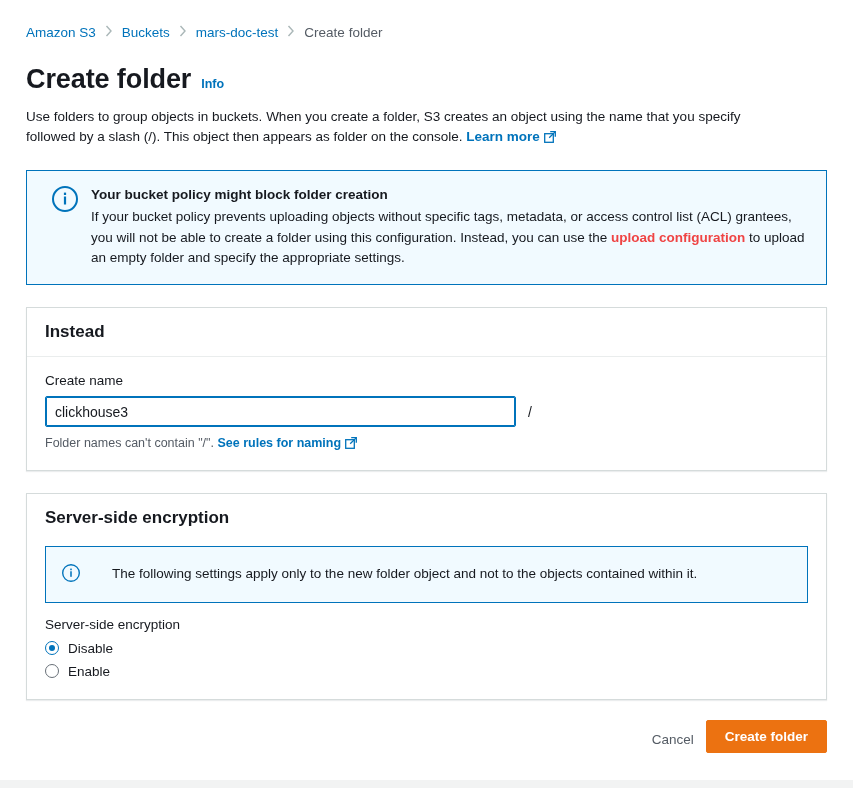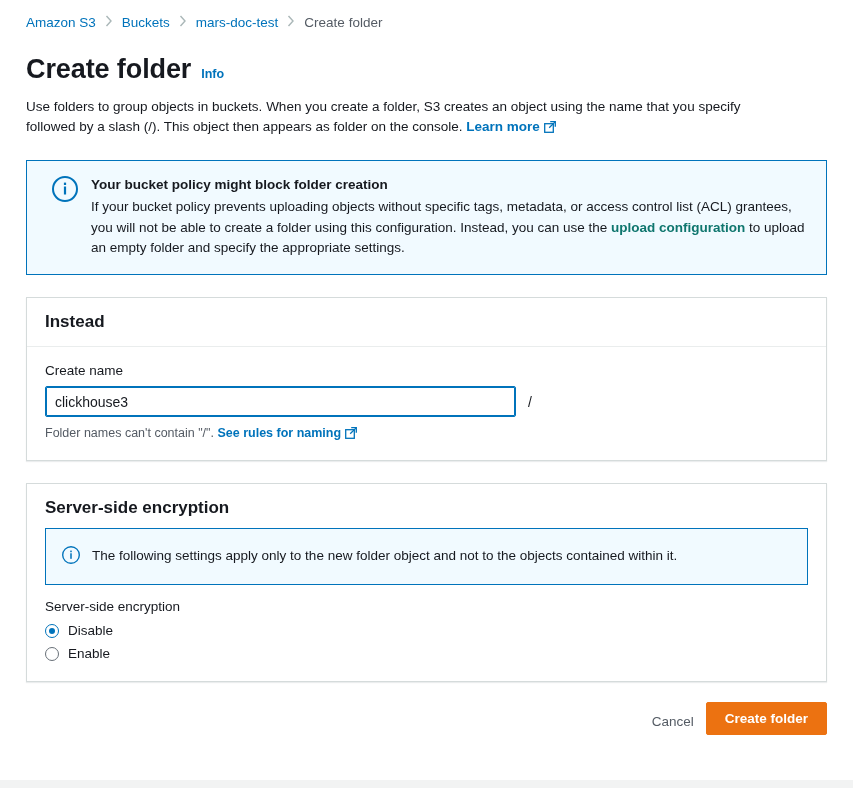--- a/index.html
+++ b/index.html
@@ -12,20 +12,21 @@
     -webkit-font-smoothing: antialiased;
   }
   .page { width: 853px; height: 788px; position: relative; overflow: hidden; background: #ffffff; }
 
   
   .breadcrumb {
     display: flex; align-items: center;
     padding: 10px 26px 0 26px;
     font-size: 13.5px;
     height: 34px;
+    margin-top: 10px;
   }
   .crumb-link { color: #0073bb; cursor: pointer; }
   .crumb-current { color: #545b64; }
   .crumb-sep {
     color: #aab7b8; margin: 0 9px; font-size: 13px;
     display: inline-block; transform: translateY(-1px);
   }
   .crumb-sep svg { display: block; }
 
   
@@ -56,21 +57,21 @@
     margin: 22px 26px 0 26px;
     border: 1px solid #0073bb;
     background: #f1faff;
     display: flex;
     padding: 14px 16px 16px 25px;
   }
   .alert-icon { flex: 0 0 auto; margin-right: 13px; padding-top: 1px; }
   .alert-body { font-size: 13.5px; line-height: 1.5; }
   .alert-title { font-weight: bold; margin-bottom: 2px; }
   .alert-text { color: #16191f; max-width: 715px; }
-  .alert-text a { color: #0f766e; font-weight: bold; text-decoration: none; cursor: pointer; }
+  .alert-text a { color: #ef4444; font-weight: bold; text-decoration: none; cursor: pointer; }
 
   
   .card {
     margin: 22px 26px 0 26px;
     background: #ffffff;
     border: 1px solid #d5dbdb;
     border-radius: 0;
     box-shadow: 0 1px 1px 0 rgba(0,28,36,0.08);
   }
   .card-header {
@@ -96,32 +97,33 @@
     background: #fff;
   }
   .slash { margin-left: 12px; font-size: 14px; color: #16191f; }
   .help-text {
     margin-top: 9px; font-size: 12.5px; color: #545b64;
   }
   .help-text a { color: #0073bb; font-weight: bold; text-decoration: none; cursor: pointer; }
 
   
   .infobox {
-    margin: 4px 18px 0 18px;
+    margin: 12px 18px 0 18px;
     border: 1px solid #0073bb;
     background: #f1faff;
     display: flex; align-items: center;
     padding: 16px 16px;
+    gap: 20px;
   }
   .infobox .alert-icon { margin-right: 12px; }
   .infobox-text { font-size: 13.5px; line-height: 1.4; }
 
   .radio-group { padding: 14px 18px 20px 18px; }
   .radio-group .field-label { margin-bottom: 9px; }
-  .radio-item { display: flex; align-items: center; margin-bottom: 8px; }
+  .radio-item { display: flex; margin-bottom: 8px; }
   .radio-item:last-child { margin-bottom: 0; }
   .radio {
     width: 14px; height: 14px; border-radius: 50%;
     border: 1px solid #687078; background: #fff;
     margin-right: 9px; position: relative; flex: 0 0 auto;
   }
   .radio.checked { border-color: #0073bb; border-width: 1px; }
   .radio.checked::after {
     content: ""; position: absolute; left: 3px; top: 3px;
     width: 6px; height: 6px; border-radius: 50%; background: #0073bb;

